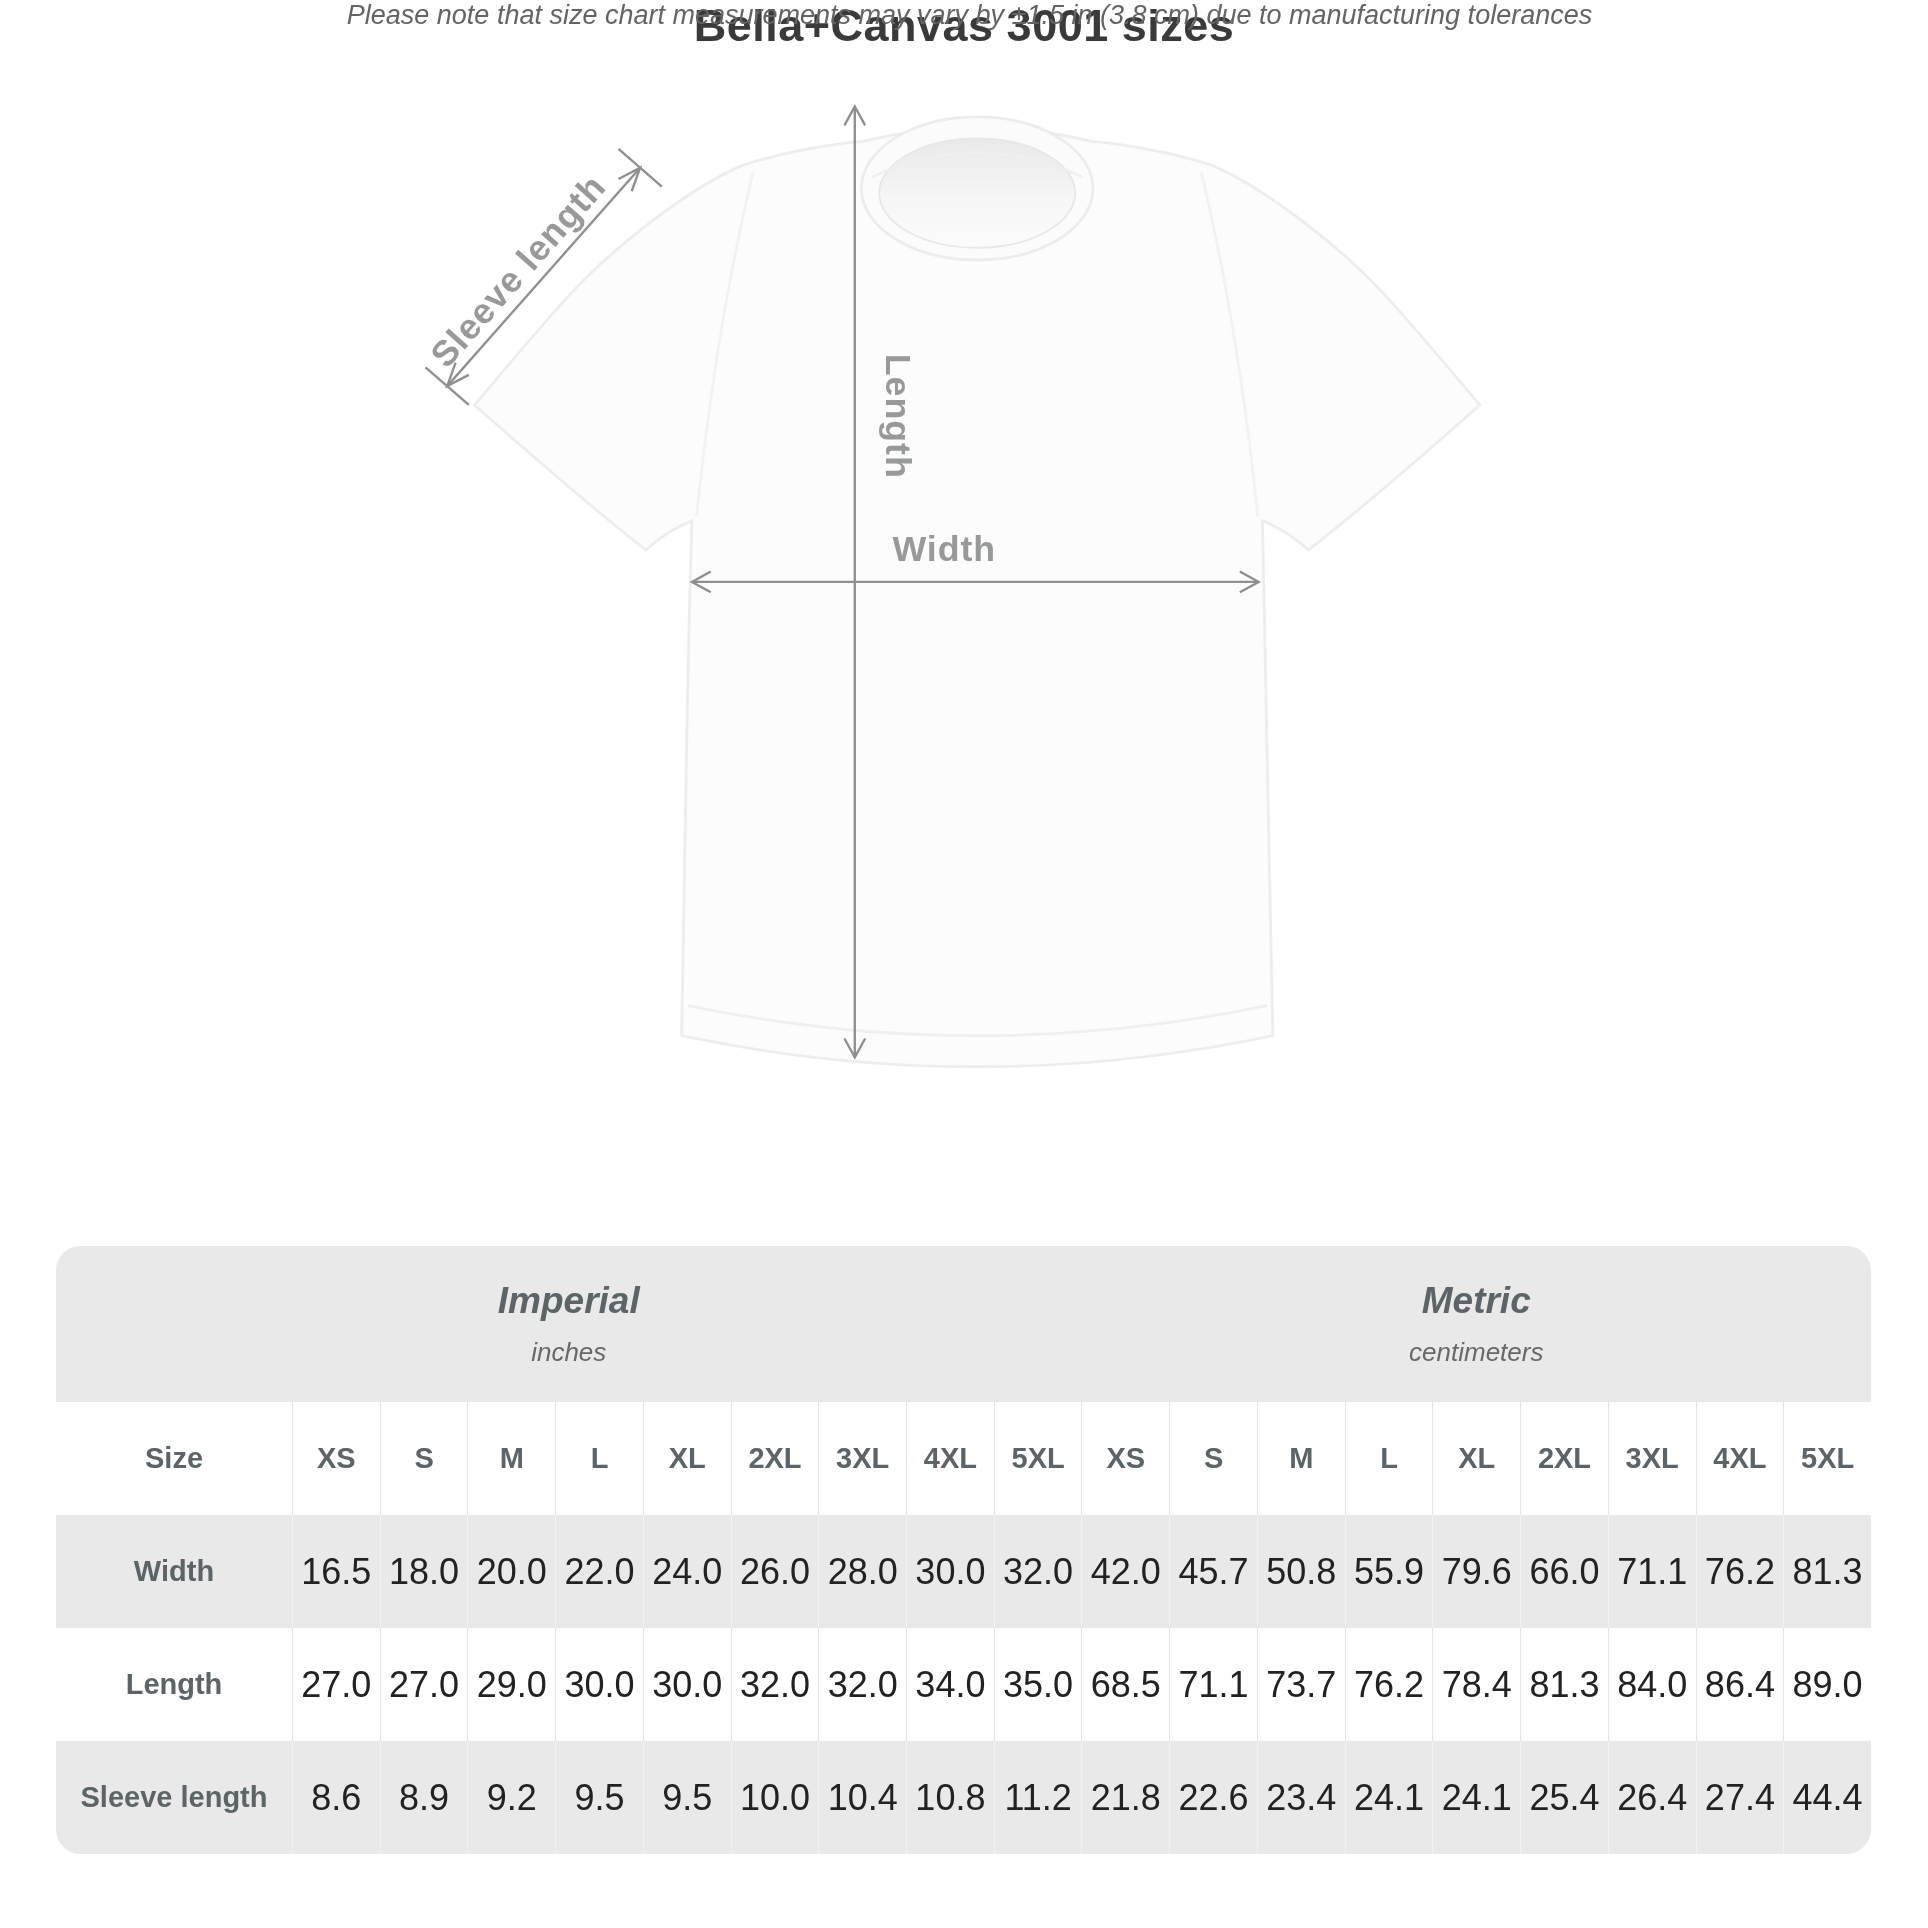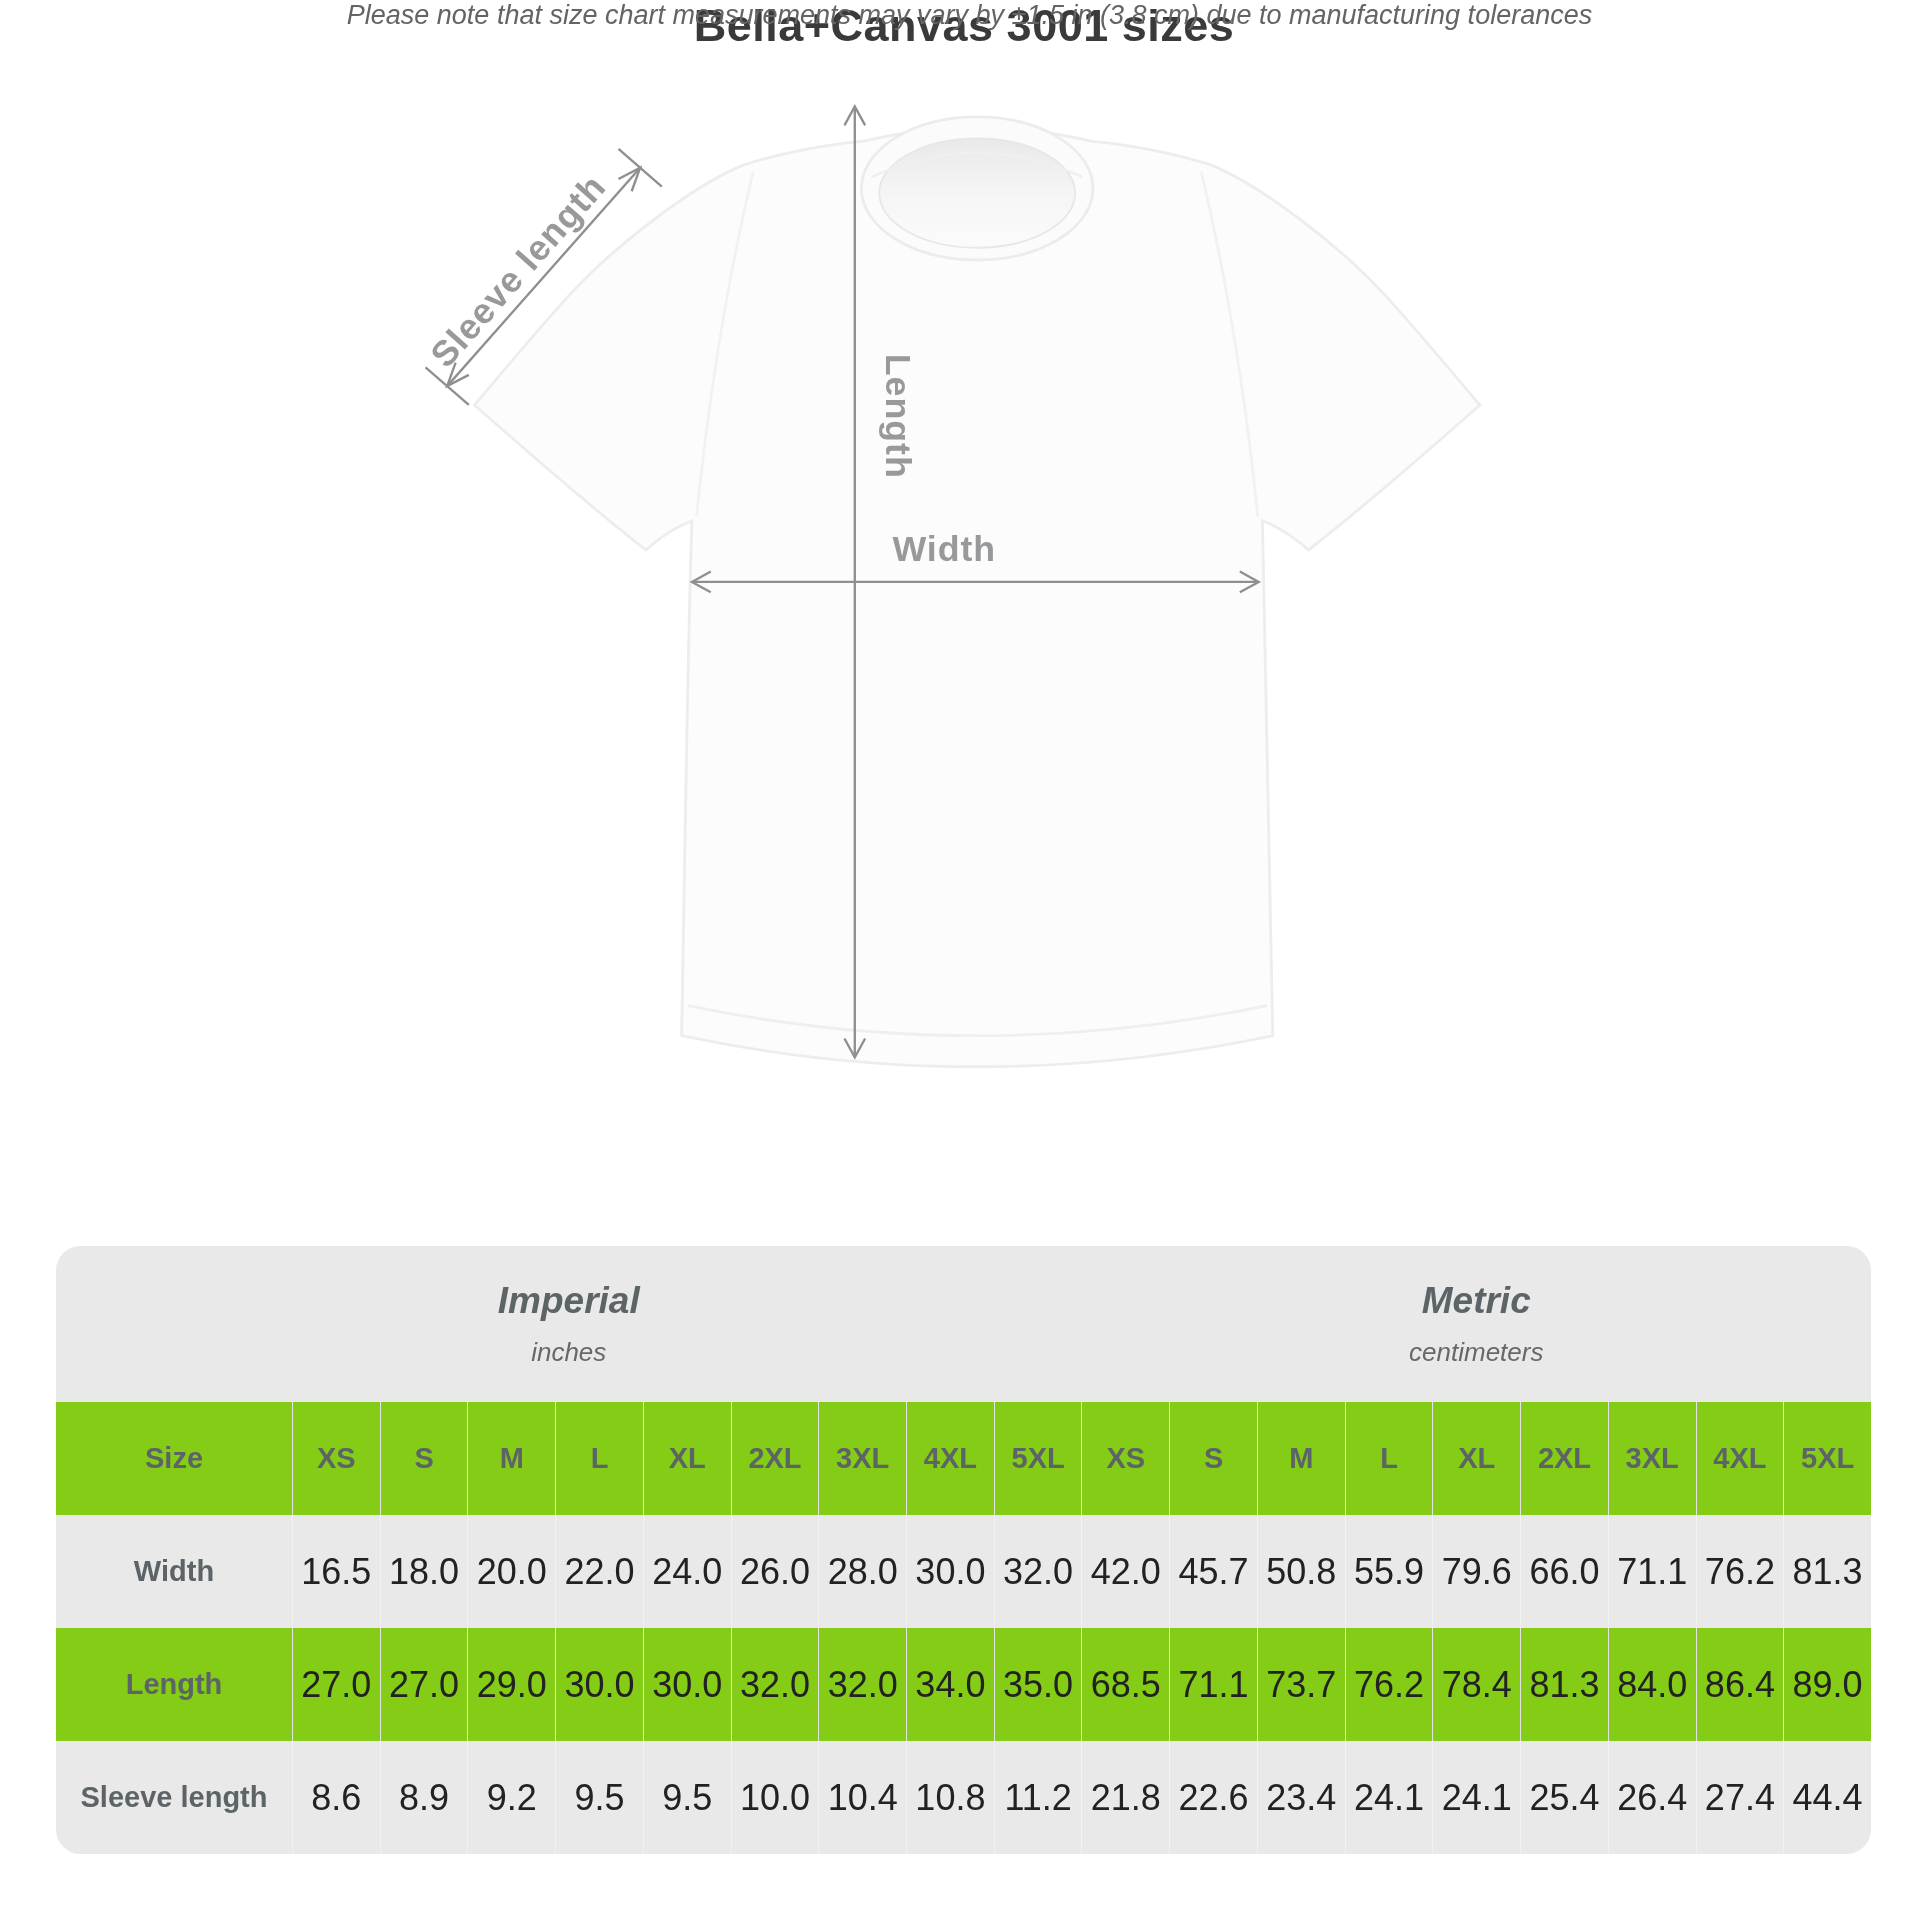--- a/index.html
+++ b/index.html
@@ -21,21 +21,21 @@
     font-size:27px;font-style:italic;color:#646464;padding-left:11px;
   }
   
   .size-table{
     position:absolute;left:56px;top:1246px;width:1815px;height:608px;
     background:#e9e9e9;border-radius:24.5px;overflow:hidden;
   }
   .row{display:grid;grid-template-columns:236px repeat(18,1fr);}
   .row.units{height:156px;}
   .row.r120{height:113px;}
-  .row.white{background:#84cc16;}
+  .row.white{background:#ffffff;}
   .cell{display:flex;align-items:center;justify-content:center;height:100%;}
   .row.white .cell + .cell{border-left:1.9px solid #e4e4e4;}
   .row.gray  .cell + .cell{border-left:1.9px solid #f2f2f2;}
   .unit-cell{display:flex;flex-direction:column;align-items:center;justify-content:center;gap:15px;height:100%;}
   .unit-cell.imperial{grid-column:1 / 11;}
   .unit-cell.metric{grid-column:11 / 20;}
   .unit-name{font-size:37px;font-weight:bold;font-style:italic;color:#5c6467;}
   .unit-sub{font-size:26px;font-style:italic;color:#686868;}
   .head-label{font-size:29px;font-weight:bold;color:#5c6467;}
   .value{font-size:36px;color:#222222;}

